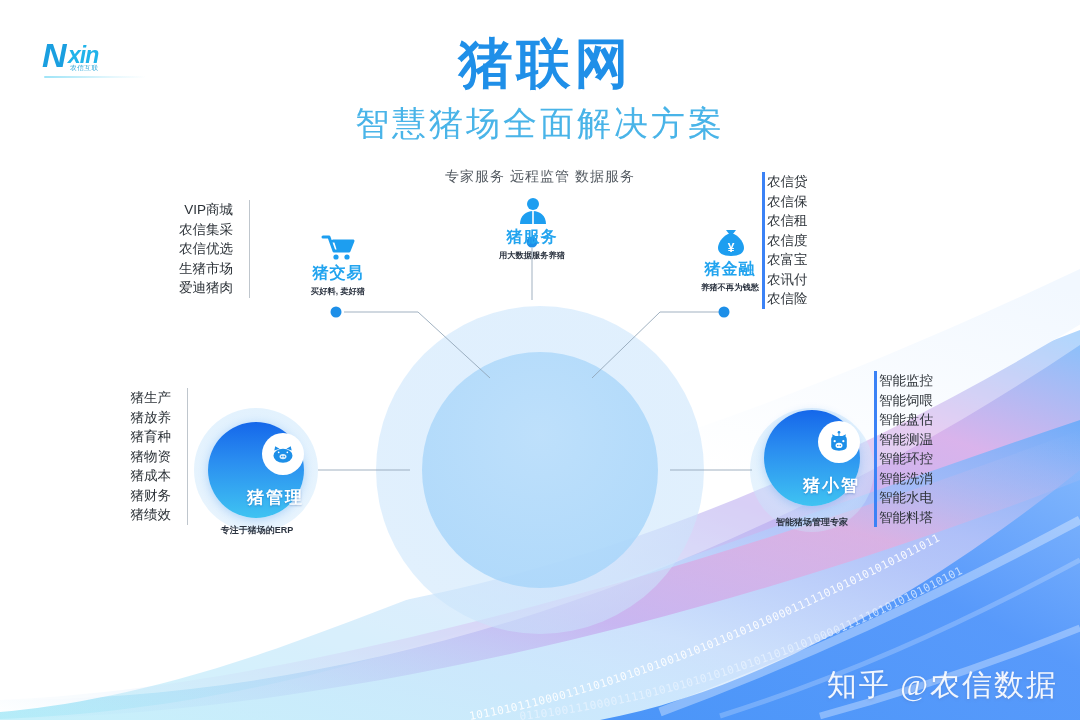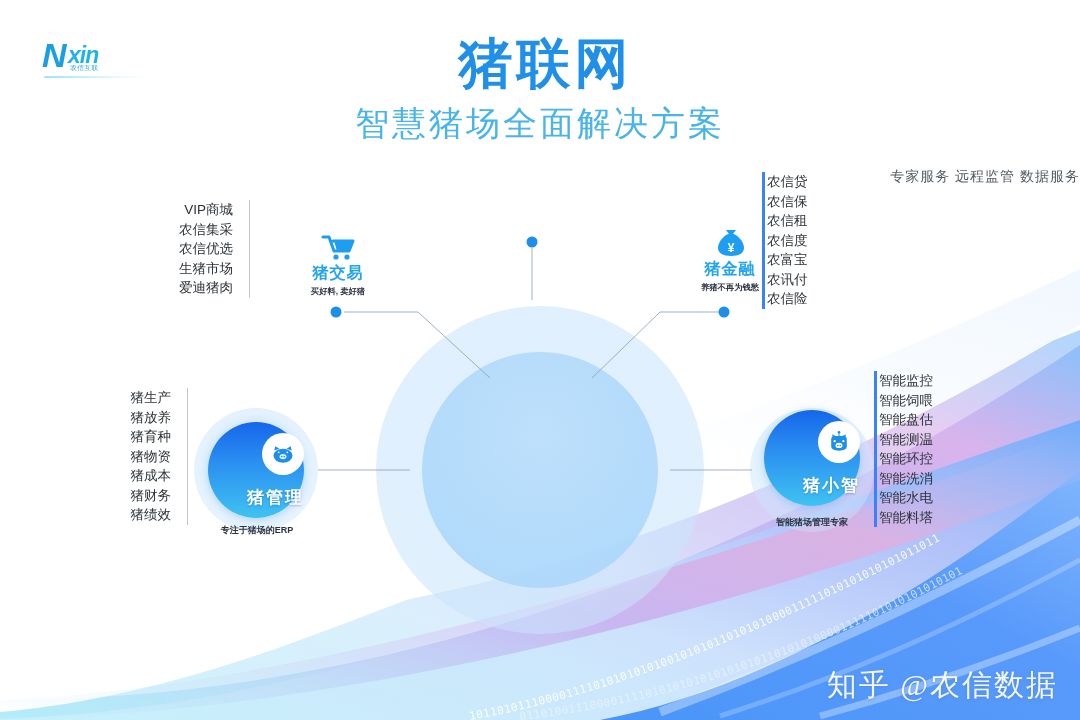--- a/index.html
+++ b/index.html
@@ -46,21 +46,21 @@
     line-height:62px;
     margin-left:11px;
   }
   .subtitle {
     position:absolute; left:0; right:0; top:101px; text-align:center;
     font-size:34px; color:#49b4e8; letter-spacing:3px; line-height:44px;
   }
 
   
   .top-tagline {
-    position:absolute; left:0; right:0; top:168px; text-align:right;
+    position:absolute; left:0; right:0; top:168px; text-align:center;
     font-size:14px; color:#555c63; letter-spacing:1px;
   }
 
   
   .node-title { font-weight:bold; color:#22a4ef; letter-spacing:1px; white-space:nowrap; }
   .node-sub   { font-weight:bold; color:#2b3340; white-space:nowrap; }
 
   
   .sat { position:absolute; text-align:center; }
   .sat .sat-icon { width:34px; height:30px; margin:0 auto 1px; position:relative; }
@@ -226,20 +226,31 @@
     <div class="node-sub">买好料, 卖好猪</div>
   </div>
   <div class="vlist right-rule" style="left:170px; top:200px; width:80px;">
     <div>VIP商城</div>
     <div>农信集采</div>
     <div>农信优选</div>
     <div>生猪市场</div>
     <div>爱迪猪肉</div>
   </div>
 
+  <div class="sat" style="left:492px; top:196px; width:80px;">
+    <div class="sat-icon">
+      <svg viewBox="0 0 36 30" width="36" height="30">
+        <circle cx="18" cy="8" r="6" fill="#1d9ef0"></circle>
+        <path d="M5 28 c0 -8 6 -13 13 -13 s13 5 13 13 z" fill="#1d9ef0"></path>
+        <path d="M18 15 l0 13" stroke="#ffffff" stroke-width="1.6"></path>
+      </svg>
+    </div>
+    <div class="node-title">猪服务</div>
+    <div class="node-sub">用大数据服务养猪</div>
+  </div>
 
   <div class="sat" style="left:690px; top:228px; width:80px;">
     <div class="sat-icon">
       <svg viewBox="0 0 36 30" width="36" height="30">
         <path d="M13 2 h10 l-3 4 h-4 z" fill="#1d9ef0"></path>
         <path d="M15 6 h6 c6 3 10 9 10 14 c0 5 -5 8 -13 8 s-13 -3 -13 -8 c0 -5 4 -11 10 -14 z" fill="#1d9ef0"></path>
         <text x="18" y="24" font-size="12" fill="#ffffff" text-anchor="middle" font-family="'Liberation Sans',sans-serif" font-weight="bold">¥</text>
       </svg>
     </div>
     <div class="node-title">猪金融</div>

